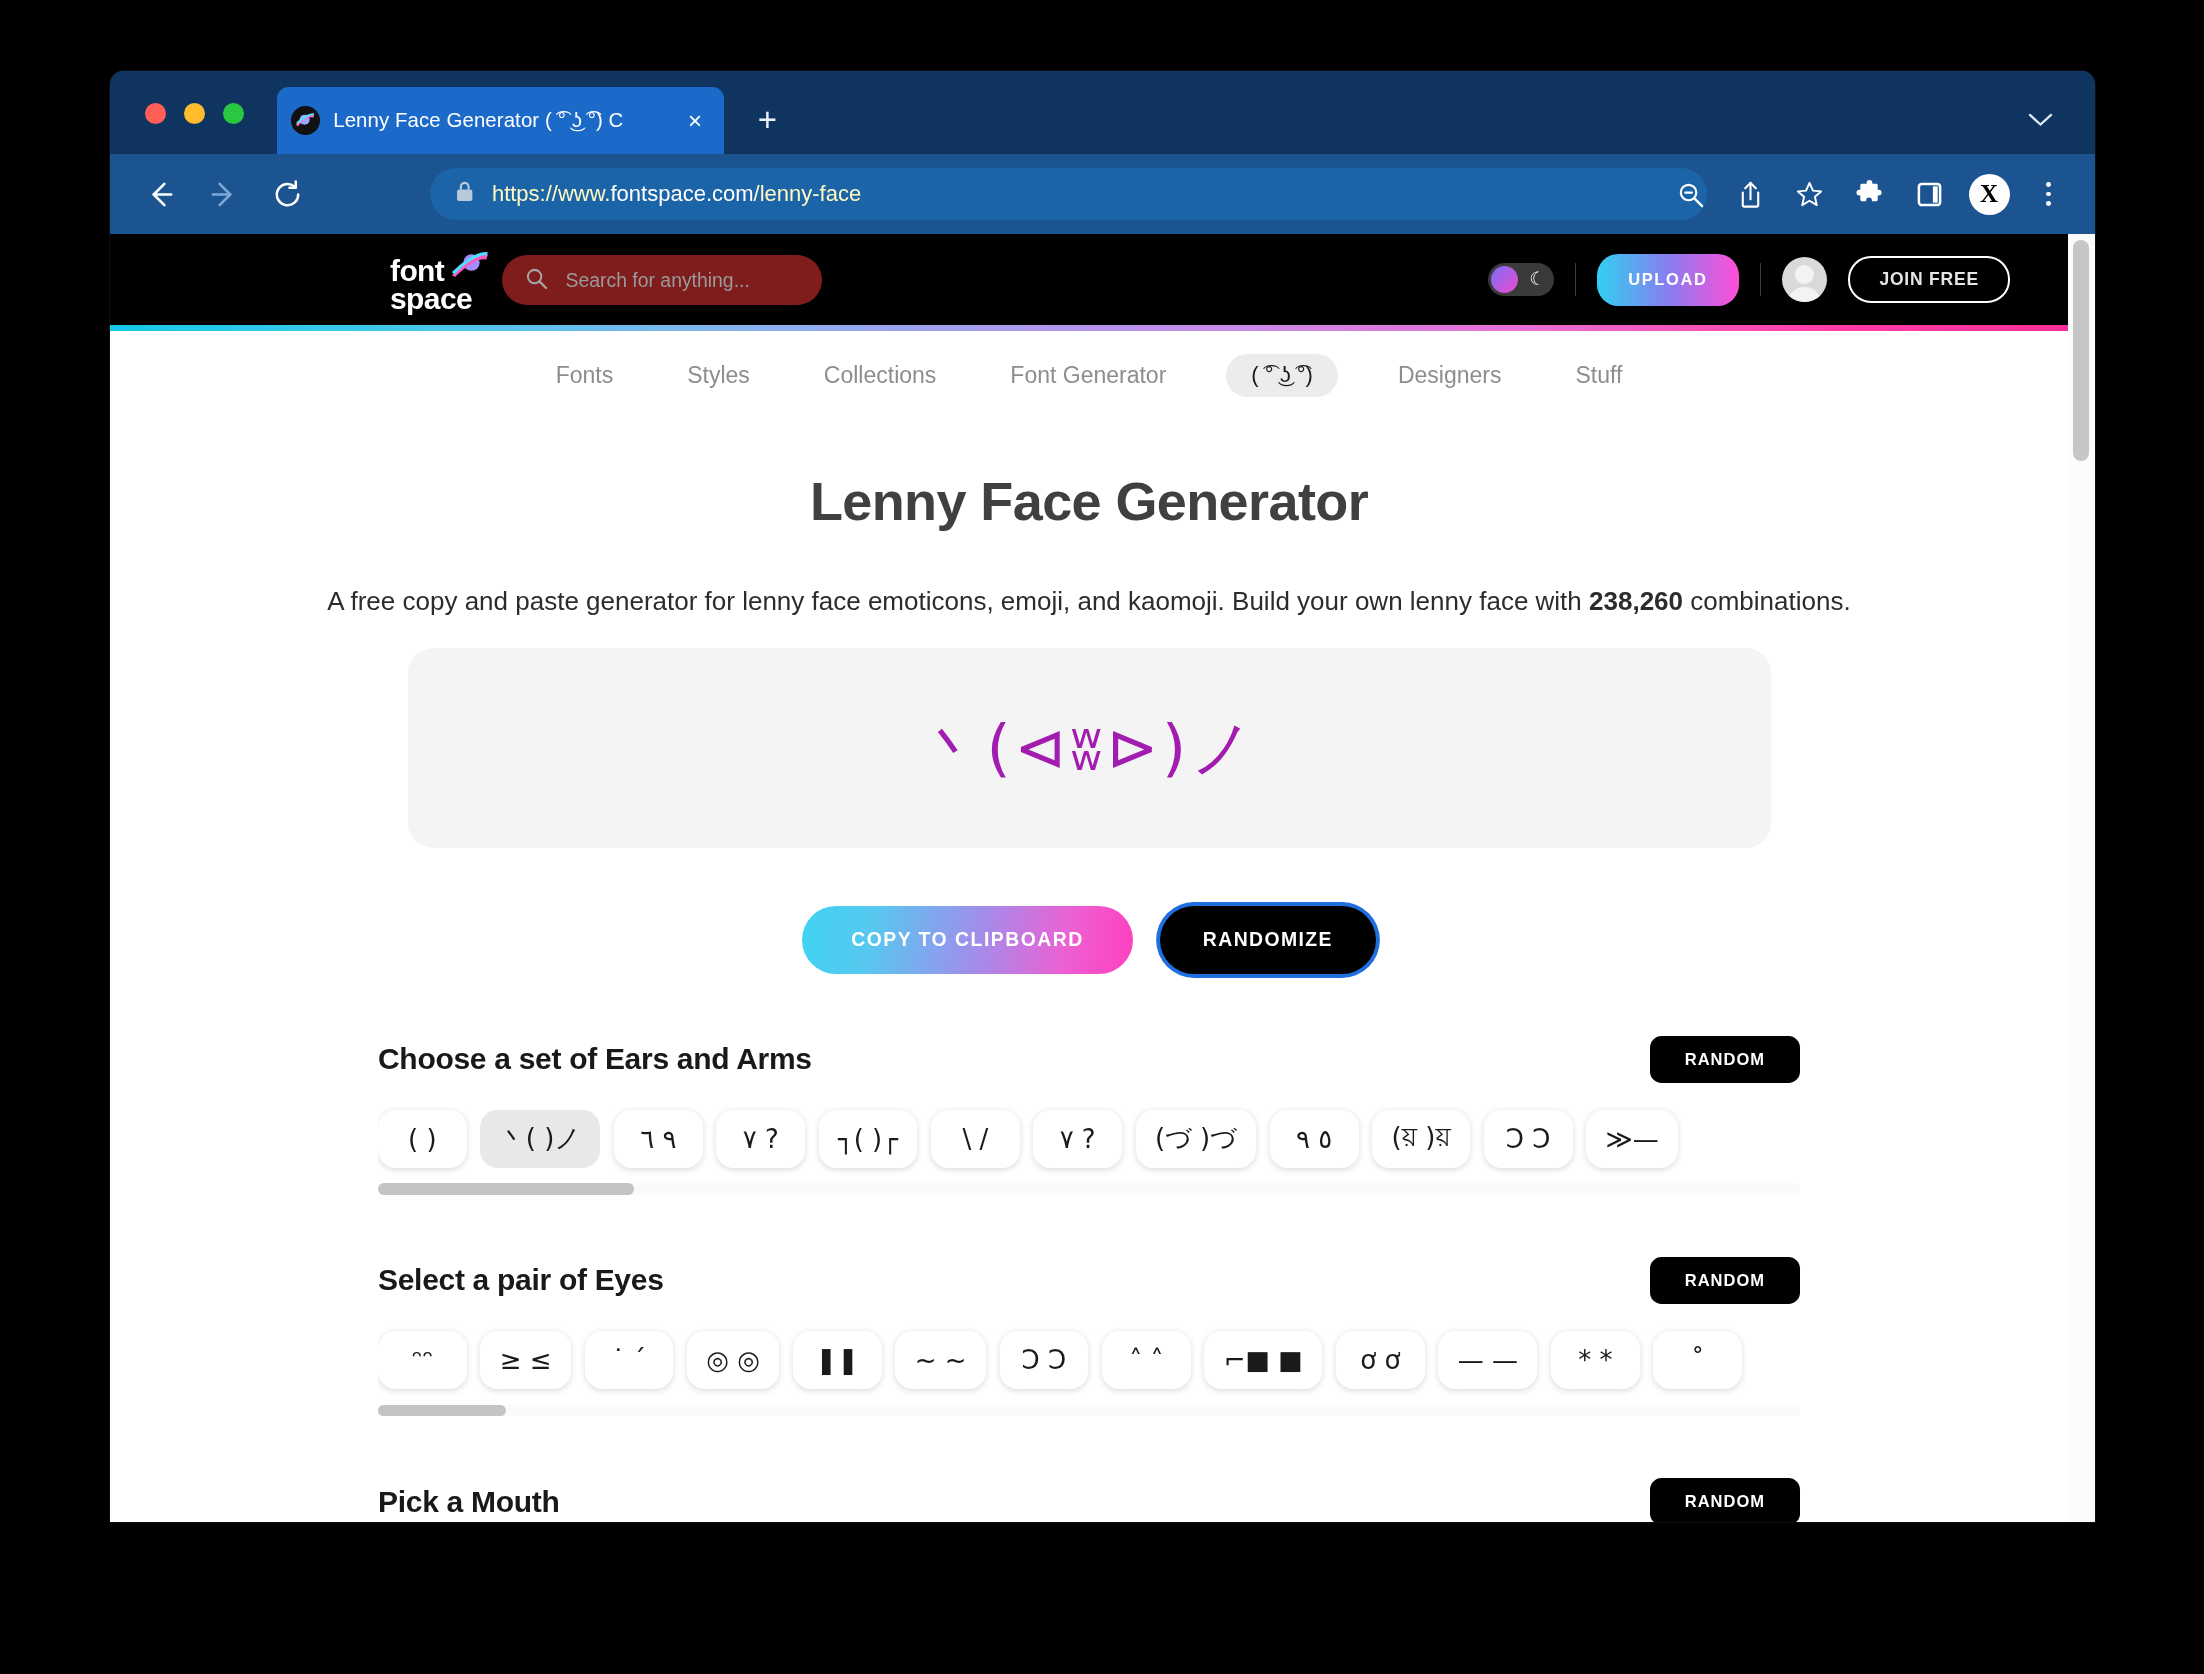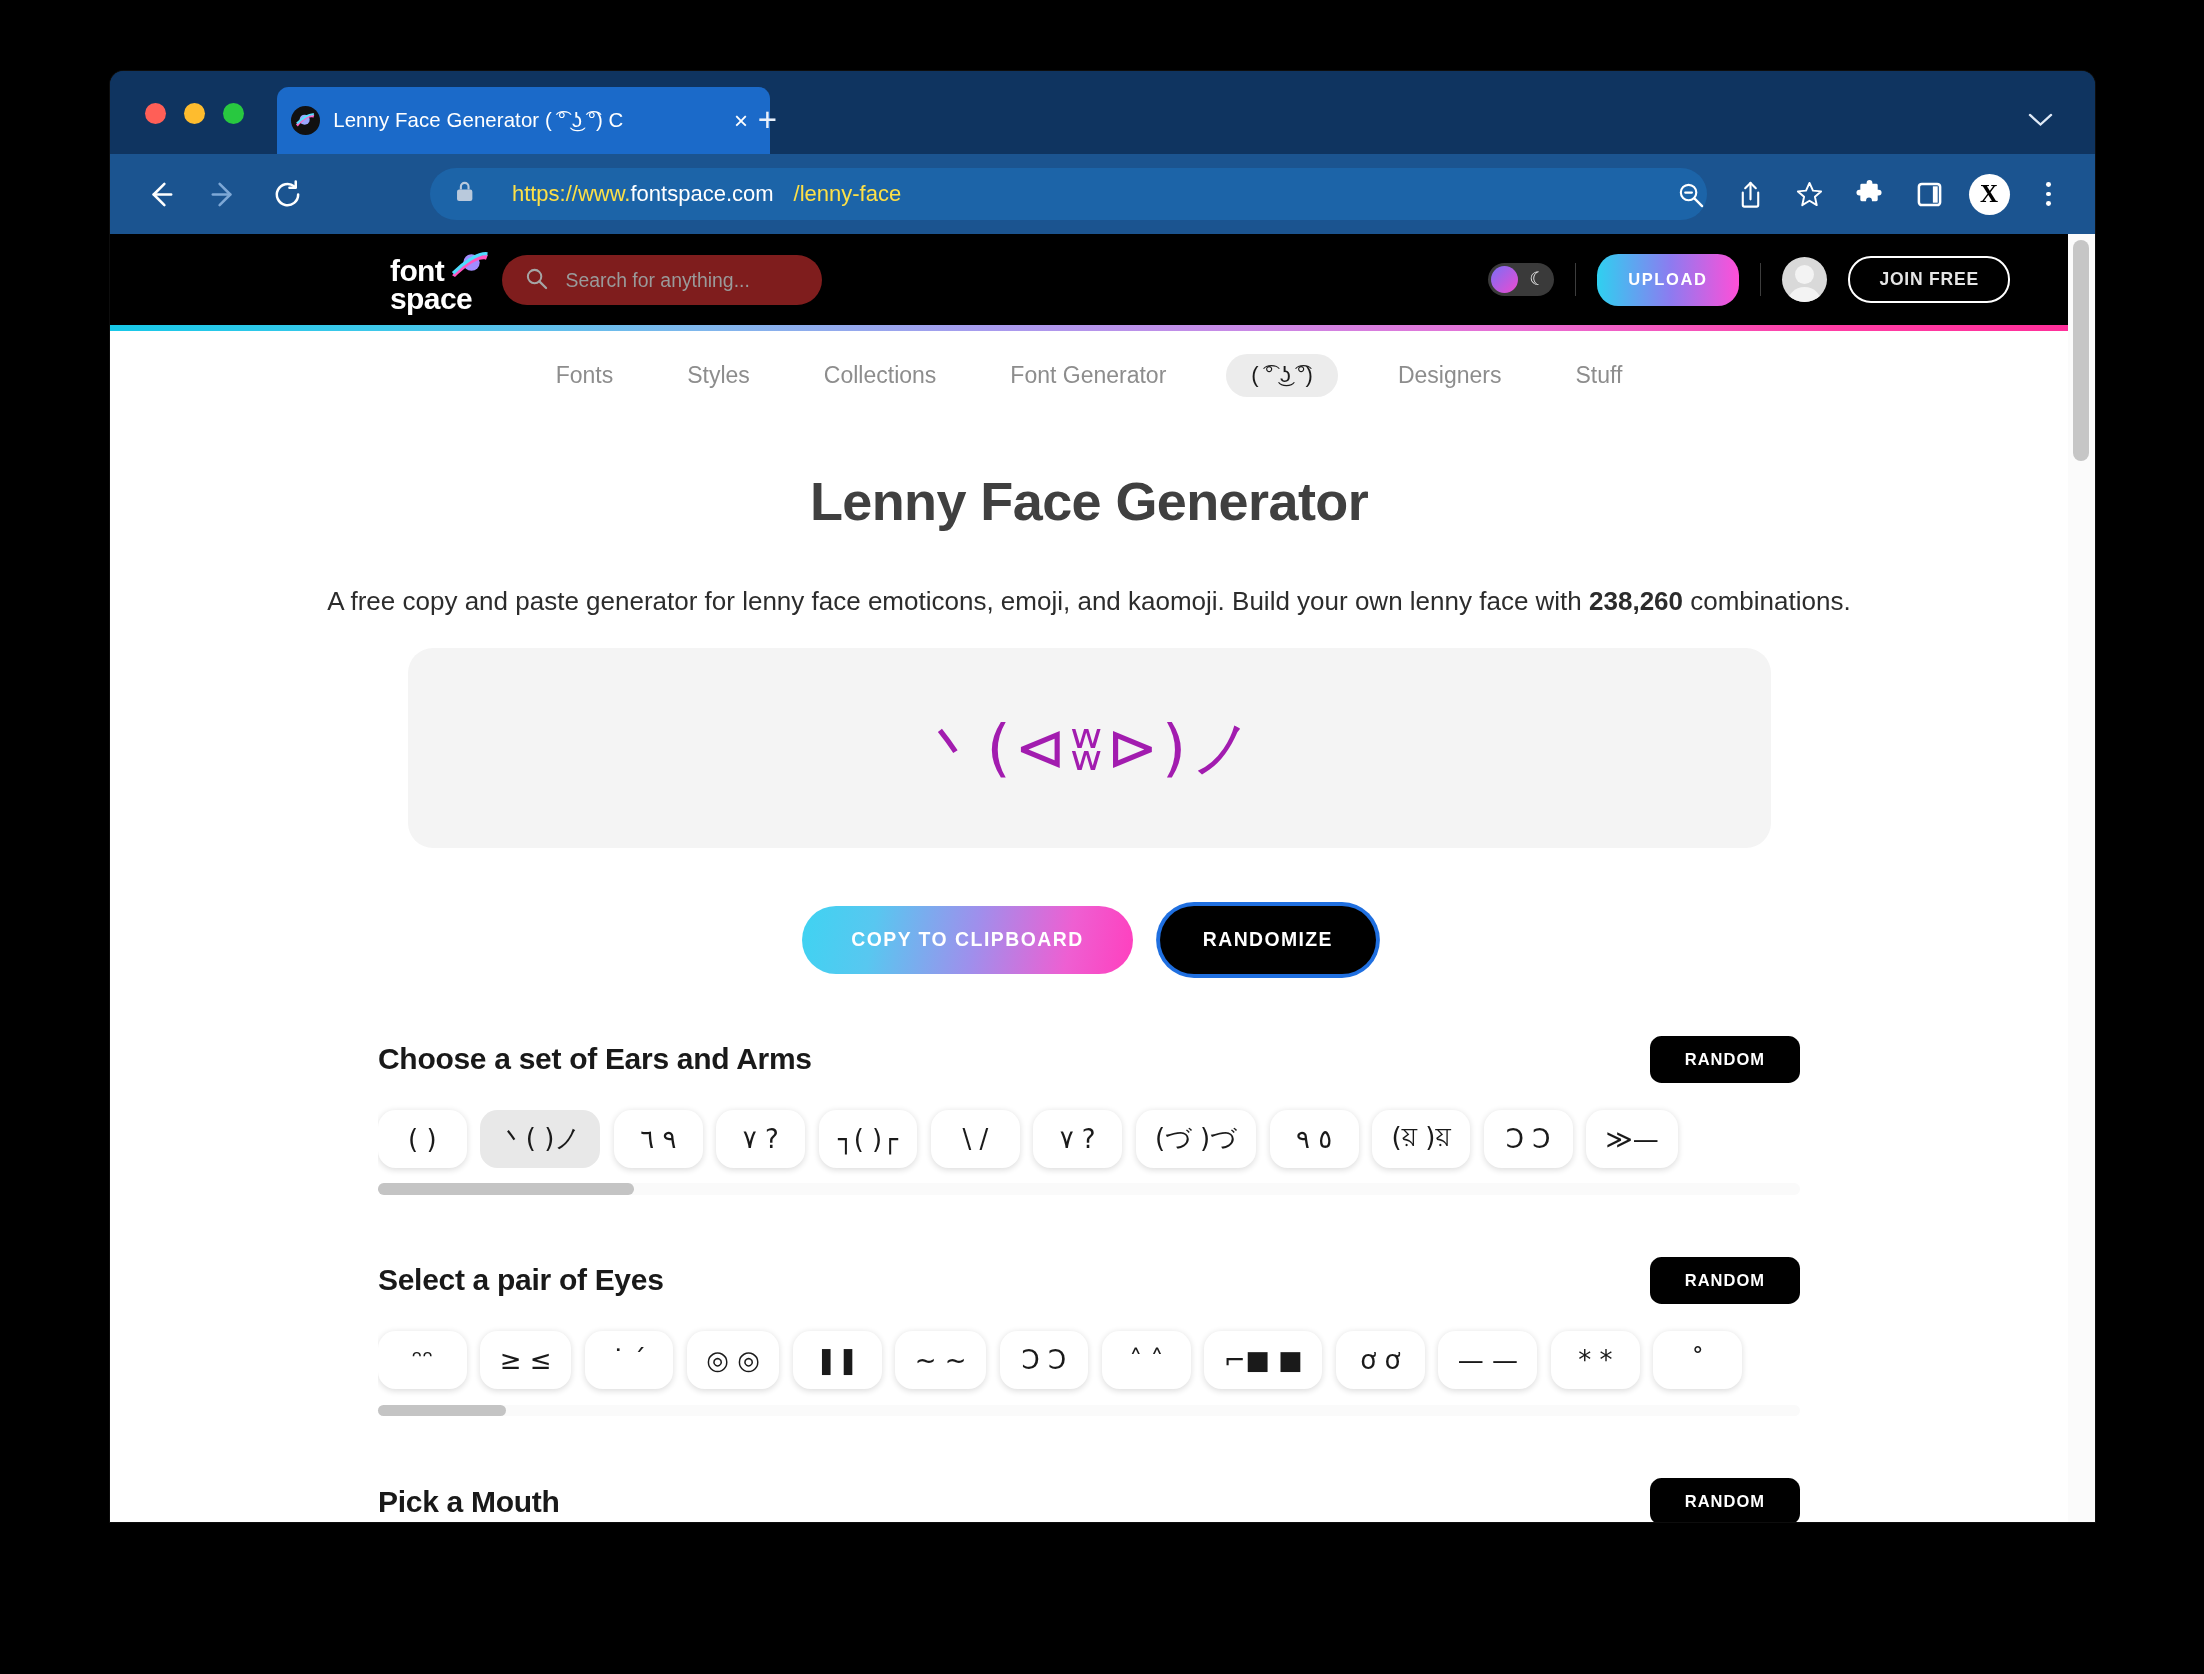--- a/index.html
+++ b/index.html
@@ -34,21 +34,21 @@
     position: absolute; left: 35px; top: 32px;
     display: flex; gap: 17.5px;
   }
   .dot { width: 21.3px; height: 21.3px; border-radius: 50%; }
   .dot.red { background: #ff5f57; }
   .dot.yellow { background: #febc2e; }
   .dot.green { background: #28c840; }
 
   .tab {
     position: absolute; left: 167px; top: 15.5px;
-    width: 493px; height: 68px;
+    width: 447px; height: 68px;
     background: #1b6ac9;
     border-radius: 11.6px 11.6px 0 0;
     display: flex; align-items: center;
     padding: 0 13.6px;
     box-sizing: border-box;
   }
   .tab-favicon {
     width: 29px; height: 29px; border-radius: 50%;
     background: #111;
     display: flex; align-items: center; justify-content: center;
@@ -107,21 +107,21 @@
     display: flex; align-items: center;
     padding: 0 25px;
     box-sizing: border-box;
   }
   .lock-icon { flex: 0 0 auto; margin-right: 17.5px; }
   .url {
     font-size: 22px;
     color: #ffffff;
     white-space: nowrap;
   }
-  .url .dim { color: #fde047; margin-left: 20px; }
+  .url .dim { color: #fef9c3; }
   .tb-icons {
     position: absolute; right: 21.3px; top: 0;
     height: 80px;
     display: flex; align-items: center; gap: 9.7px;
   }
   .tb-icon {
     width: 50px; height: 50px;
     display: flex; align-items: center; justify-content: center;
     color: #fff;
   }

